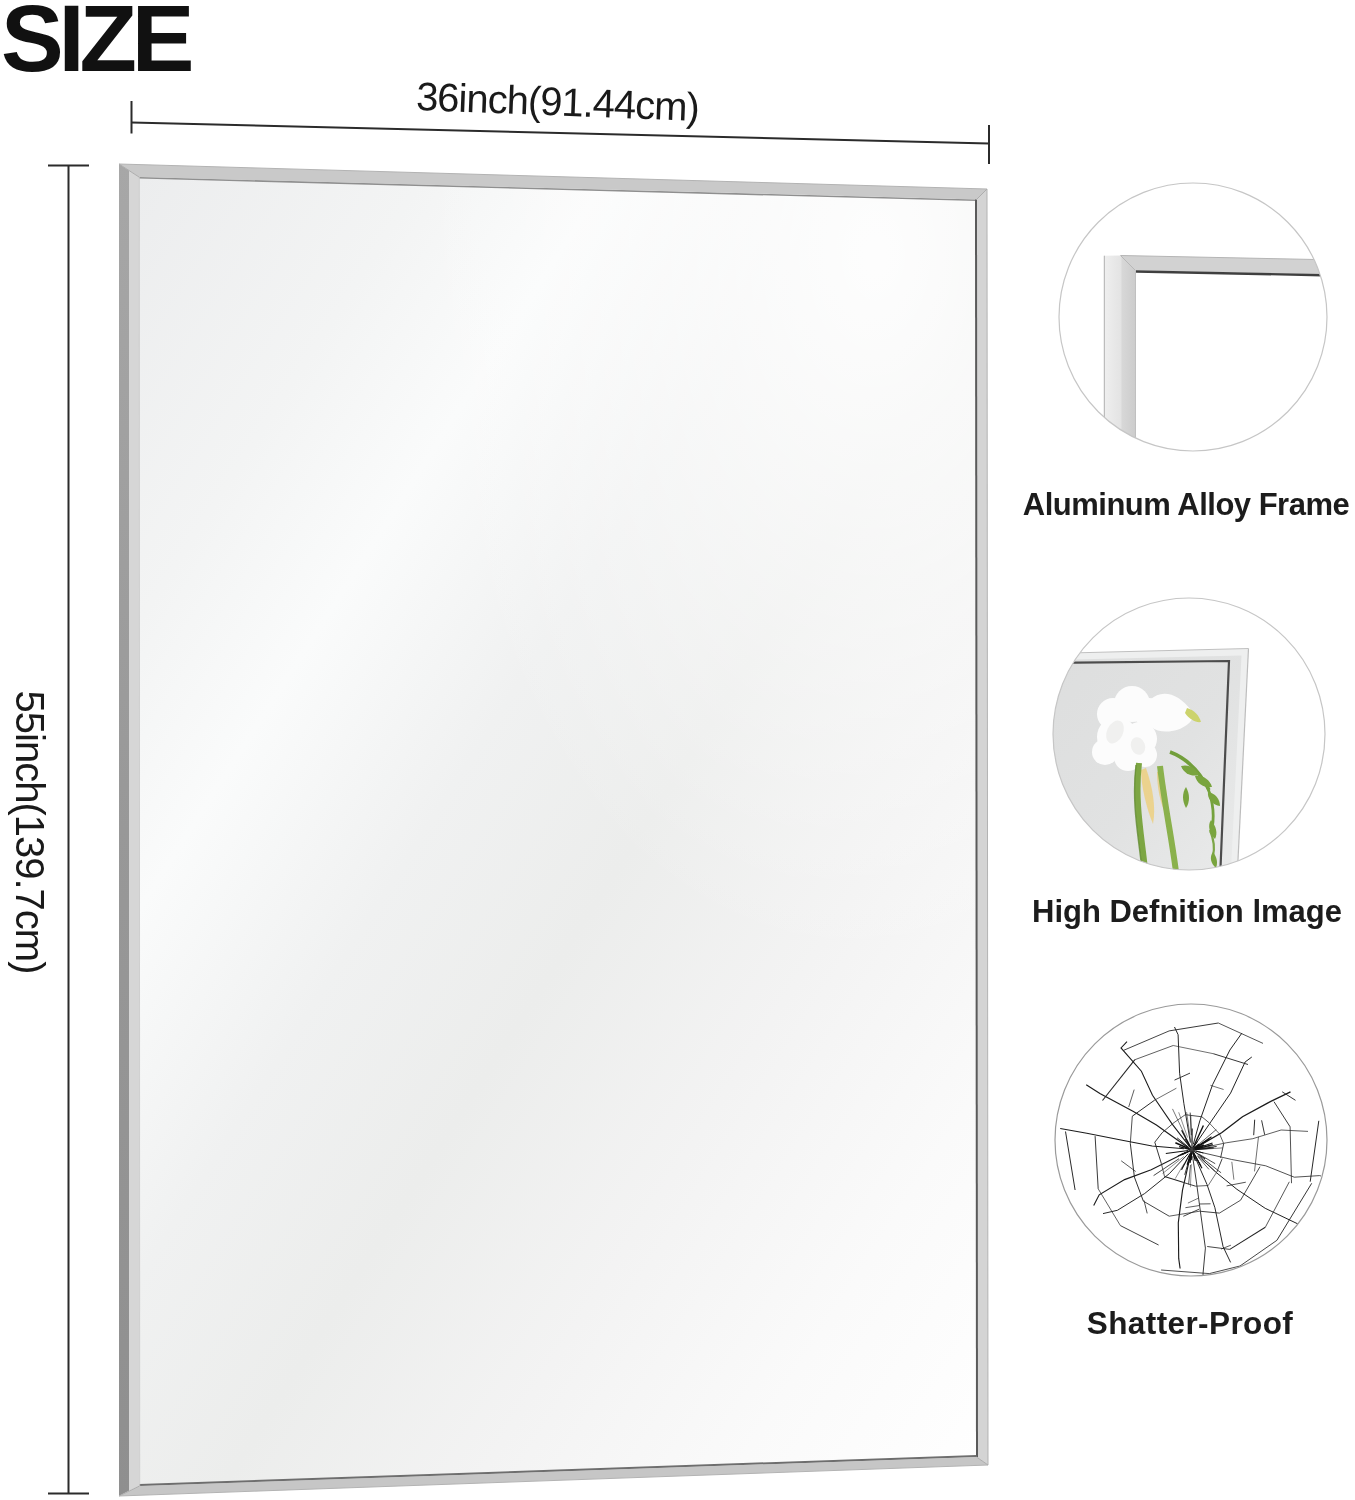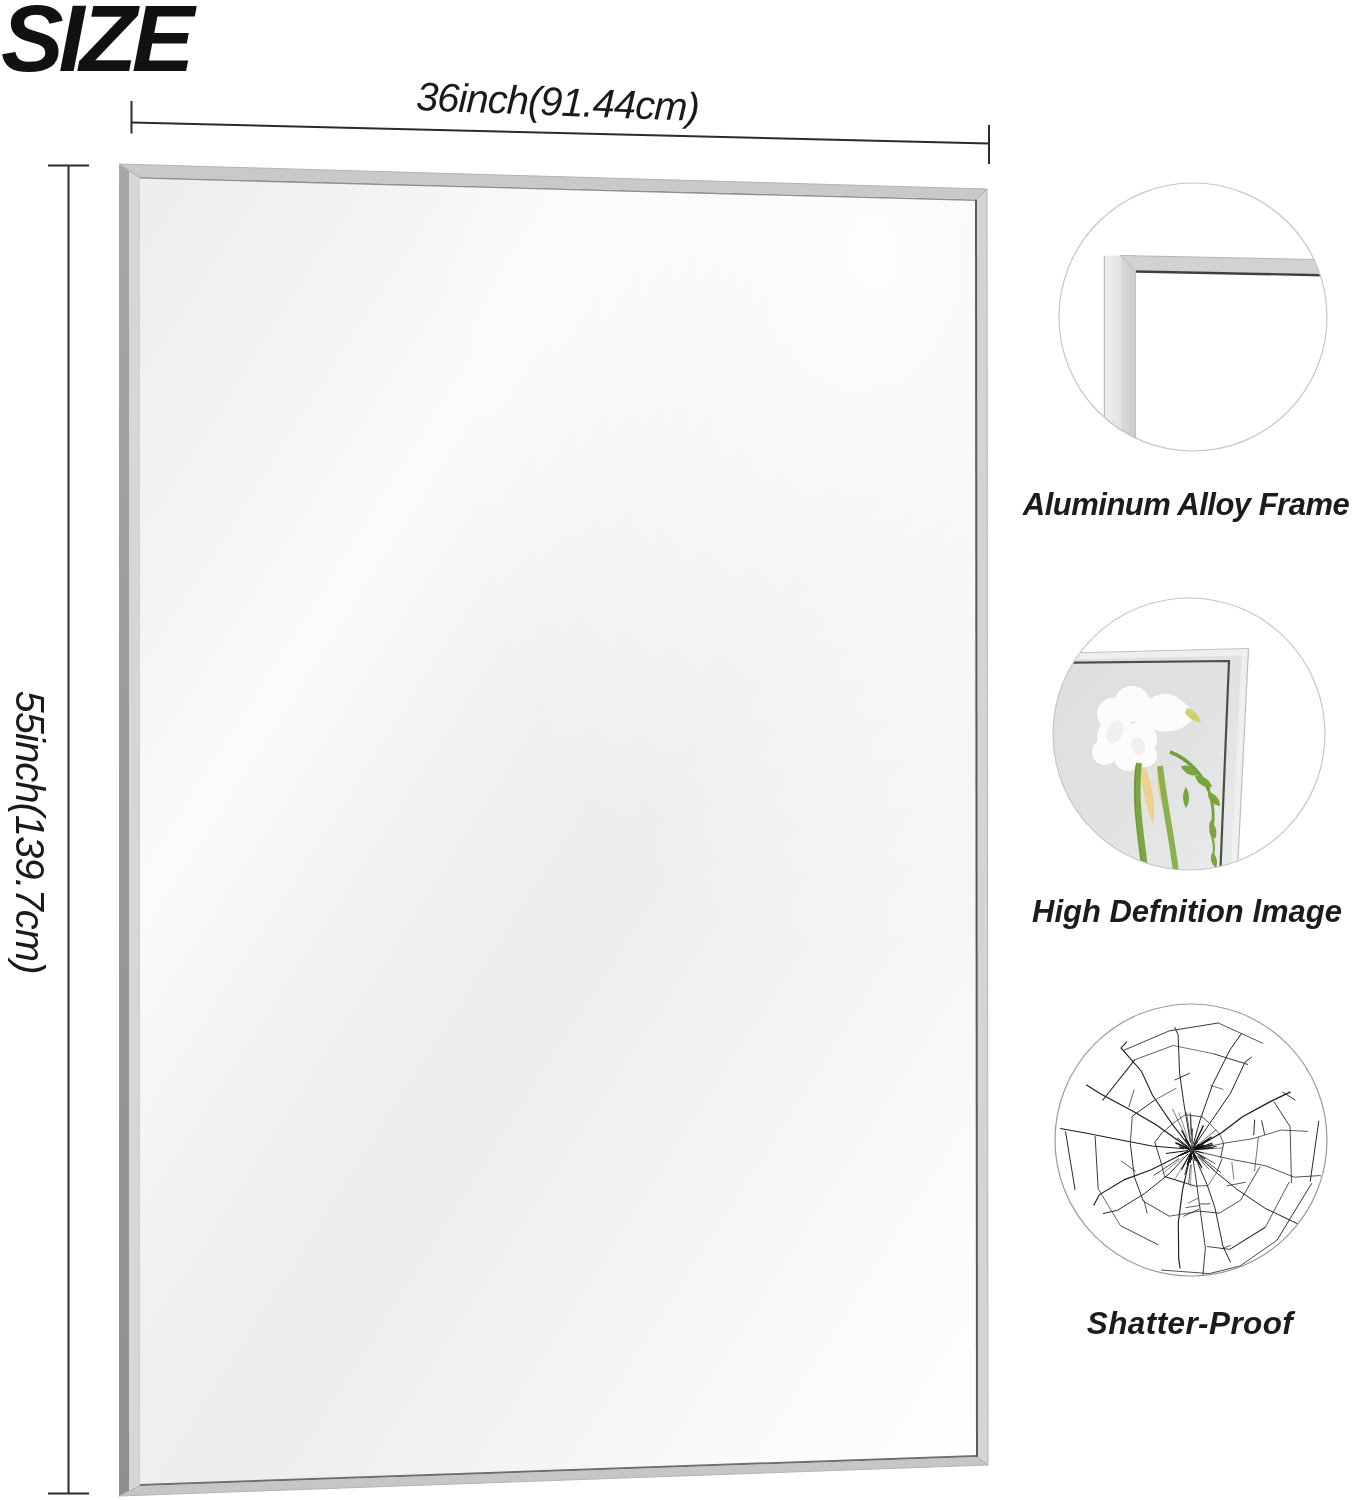--- a/index.html
+++ b/index.html
@@ -1,17 +1,17 @@
 <!DOCTYPE html>
 <html><head>
 <meta charset="utf-8">
 <style>
   html,body { margin:0; padding:0; background:#ffffff; }
   .page { position:relative; width:1355px; height:1500px; overflow:hidden;
-          font-family:"Liberation Sans", sans-serif;font-style:italic; }
+          font-family:"Liberation Sans", sans-serif; }
   svg { display:block; }
 </style>
 </head>
 <body>
 <div class="page">
 <svg width="1355" height="1500" viewBox="0 0 1355 1500" xmlns="http://www.w3.org/2000/svg">
   <defs>
     <linearGradient id="glass" x1="0" y1="0" x2="1" y2="1">
       <stop offset="0" stop-color="#ecedee"></stop>
       <stop offset="0.17" stop-color="#f3f4f4"></stop>

